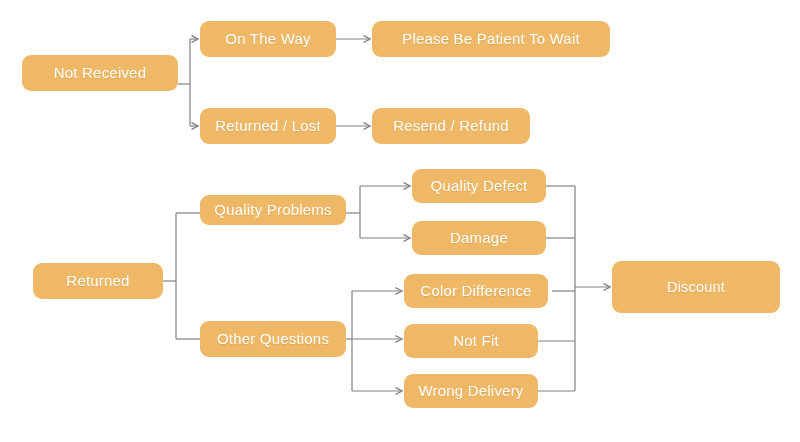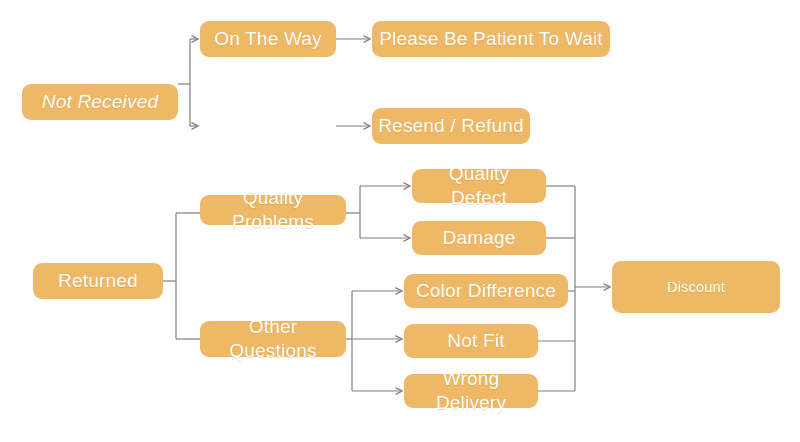--- a/index.html
+++ b/index.html
@@ -26,21 +26,21 @@
   .node {
     position: absolute;
     box-sizing: border-box;
     background: #eeb867;
     color: #ffffff;
     border-radius: 9px;
     display: flex;
     align-items: center;
     justify-content: center;
     text-align: center;
-    font-size: 19px;
+    font-size: 15px;
     font-weight: 400;
     letter-spacing: 0.2px;
     line-height: 1.25;
     padding: 0 6px;
     text-shadow: 0 1px 0 rgba(170,120,40,0.25);
   }
   .node.two-line { font-size: 14.5px; }
 </style>
 </head>
 <body>
@@ -84,40 +84,41 @@
       <path d="M 546,238 L 575,238"></path>
       <path d="M 552,291 L 575,291"></path>
       <path d="M 538,341 L 575,341"></path>
       <path d="M 538,391 L 575,391"></path>
       <path d="M 575,186 L 575,391"></path>
       <path d="M 575,287 L 610,287" marker-end="url(#chev)"></path>
 
     </g>
   </svg>
 
-  <div class="node" style="left:22px;top:84px;width:156px;height:36px;font-style:italic;">Not Received</div>
+  <div class="node" style="left:22px;top:55px;width:156px;height:36px;">Not Received</div>
 
   <div class="node" style="left:200px;top:21px;width:136px;height:36px;">On The Way</div>
 
   <div class="node" style="left:372px;top:21px;width:238px;height:36px;">Please Be Patient To Wait</div>
 
+  <div class="node" style="left:200px;top:108px;width:136px;height:36px;">Returned / Lost</div>
 
   <div class="node" style="left:372px;top:108px;width:158px;height:36px;">Resend / Refund</div>
 
   <div class="node" style="left:33px;top:263px;width:130px;height:36px;">Returned</div>
 
   <div class="node" style="left:200px;top:195px;width:146px;height:30px;">Quality Problems</div>
 
   <div class="node" style="left:200px;top:321px;width:146px;height:36px;">Other Questions</div>
 
   <div class="node" style="left:412px;top:169px;width:134px;height:34px;">Quality Defect</div>
 
   <div class="node" style="left:412px;top:221px;width:134px;height:34px;">Damage</div>
 
-  <div class="node" style="left:404px;top:274px;width:164px;height:34px;">Color Difference</div>
+  <div class="node" style="left:404px;top:274px;width:144px;height:34px;">Color Difference</div>
 
   <div class="node" style="left:404px;top:324px;width:134px;height:34px;padding-left:16px;">Not Fit</div>
 
   <div class="node" style="left:404px;top:374px;width:134px;height:34px;">Wrong Delivery</div>
 
   <div class="node two-line" style="left:612px;top:261px;width:168px;height:52px;flex-direction:column;">
     <span>Discount</span>
   </div>
 
 </div>

